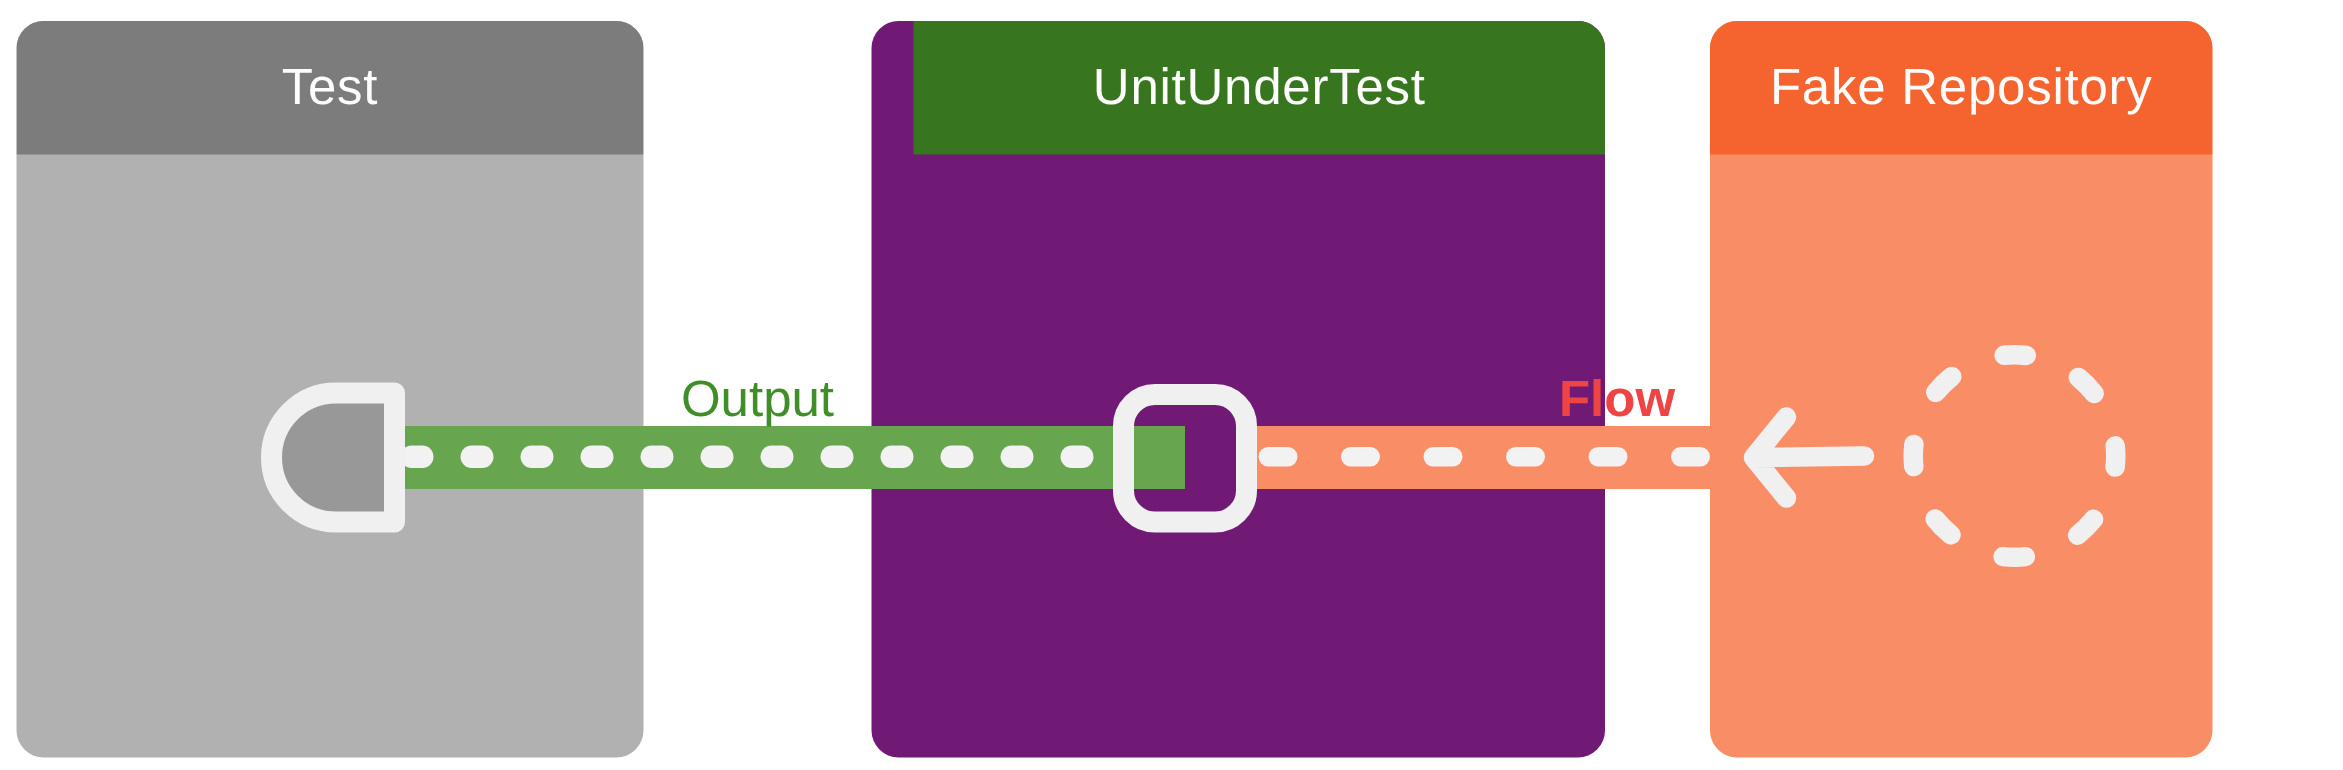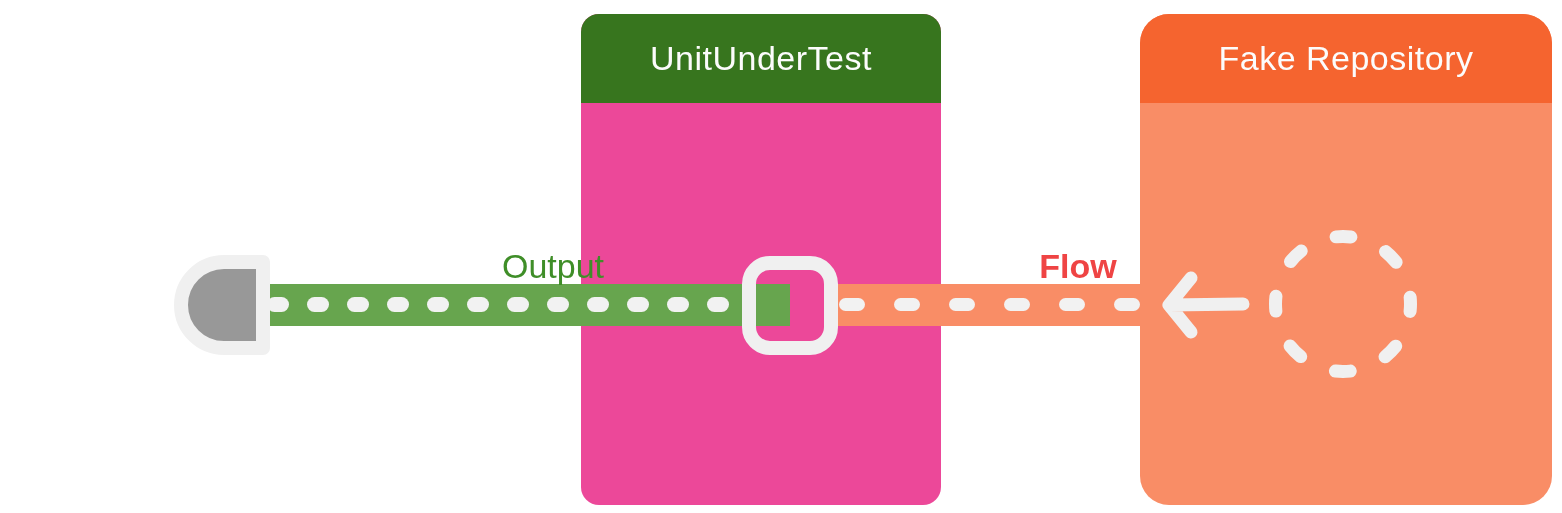--- a/index.html
+++ b/index.html
@@ -25,23 +25,23 @@
     display: flex;
     align-items: center;
     justify-content: center;
     font-size: 34px;
     font-weight: 400;
     color: #fcfcfc;
     letter-spacing: 0.5px;
   }
   .box-test        { left: 11px;   width: 418px; background: #b1b1b1; }
   .box-test        .box-header { background: #7c7c7c; }
-  .box-unit        { left: 581px;  width: 360px; background: #ec4899; }
+  .box-unit        { left: 581px;  width: 461px; background: #701a75; padding-left: 28px; }
   .box-unit        .box-header { background: #37751e; }
-  .box-repo        { left: 1140px; width: 412px; background: #f98d66; border-radius: 29px; }
+  .box-repo        { left: 1140px; width: 335px; background: #f98d66; }
   .box-repo        .box-header { background: #f5642f; }
 
   
   .band { position: absolute; top: 284px; height: 42px; }
   .band-output { left: 270px; width: 520px; background: #67a54e; }
   .band-flow   { left: 838px; width: 312px; background: #f98d66; }
 
   
   .dot {
     position: absolute;
@@ -82,28 +82,33 @@
 
   
   .connector-label {
     position: absolute;
     bottom: 230px;              
     transform: translateX(-50%);
     font-size: 34px;
     line-height: 34px;
     white-space: nowrap;
   }
-  .label-output { left: 505px;  color: #3f8e28; font-weight: 500; margin-left: 48px; }
+  .label-output { left: 505px;  color: #3f8e28; font-weight: 500; }
   .label-flow   { left: 1078px; color: #ef4444; font-weight: 700; }
 </style>
 </head>
 <body>
 
 <div class="canvas">
 
+  <div class="box box-test">
+    <div class="box-header">
+      <span>Test</span>
+    </div>
+  </div>
 
   <div class="box box-unit">
     <div class="box-header">
       <span>UnitUnderTest</span>
     </div>
   </div>
 
   <div class="box box-repo">
     <div class="box-header">
       <span>Fake Repository</span>

